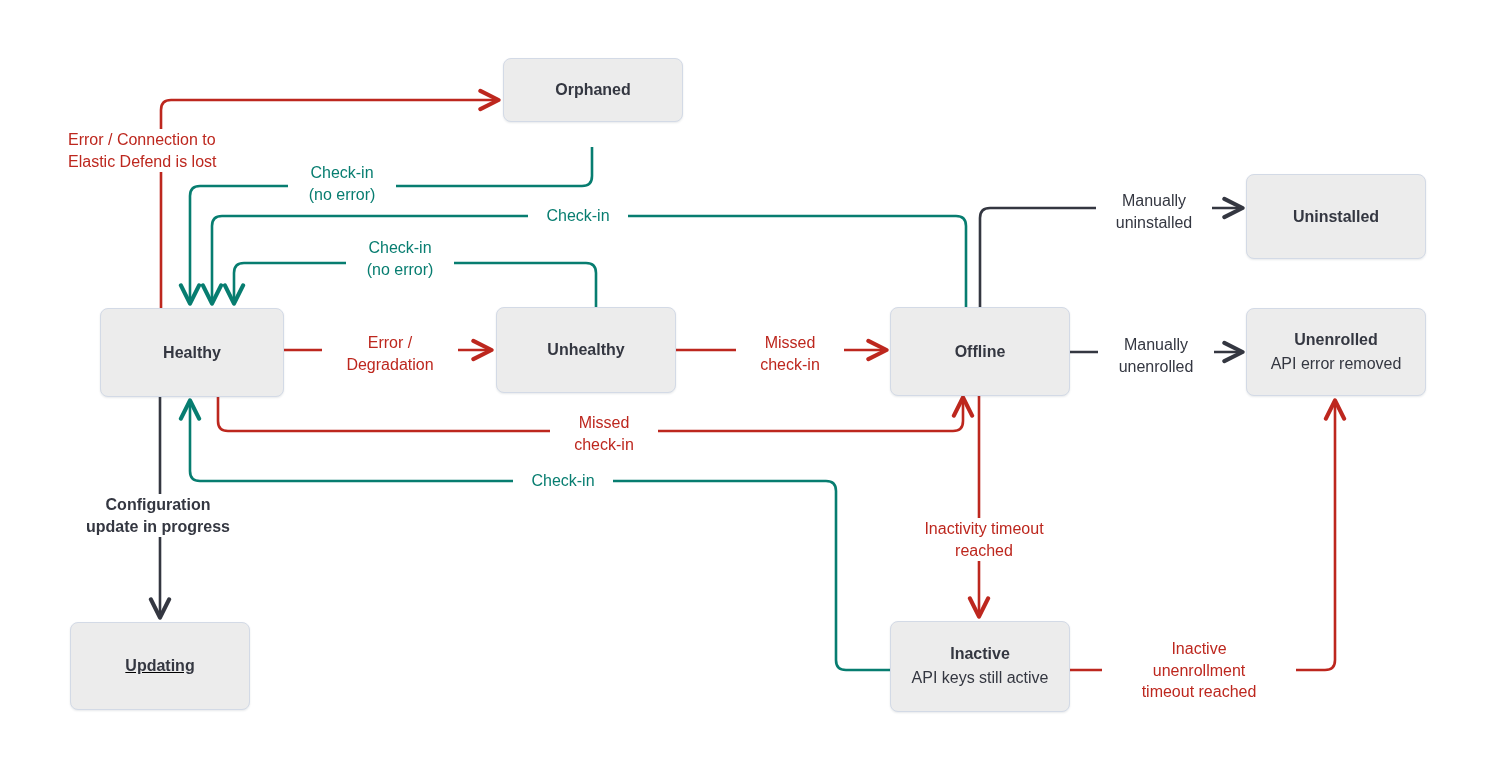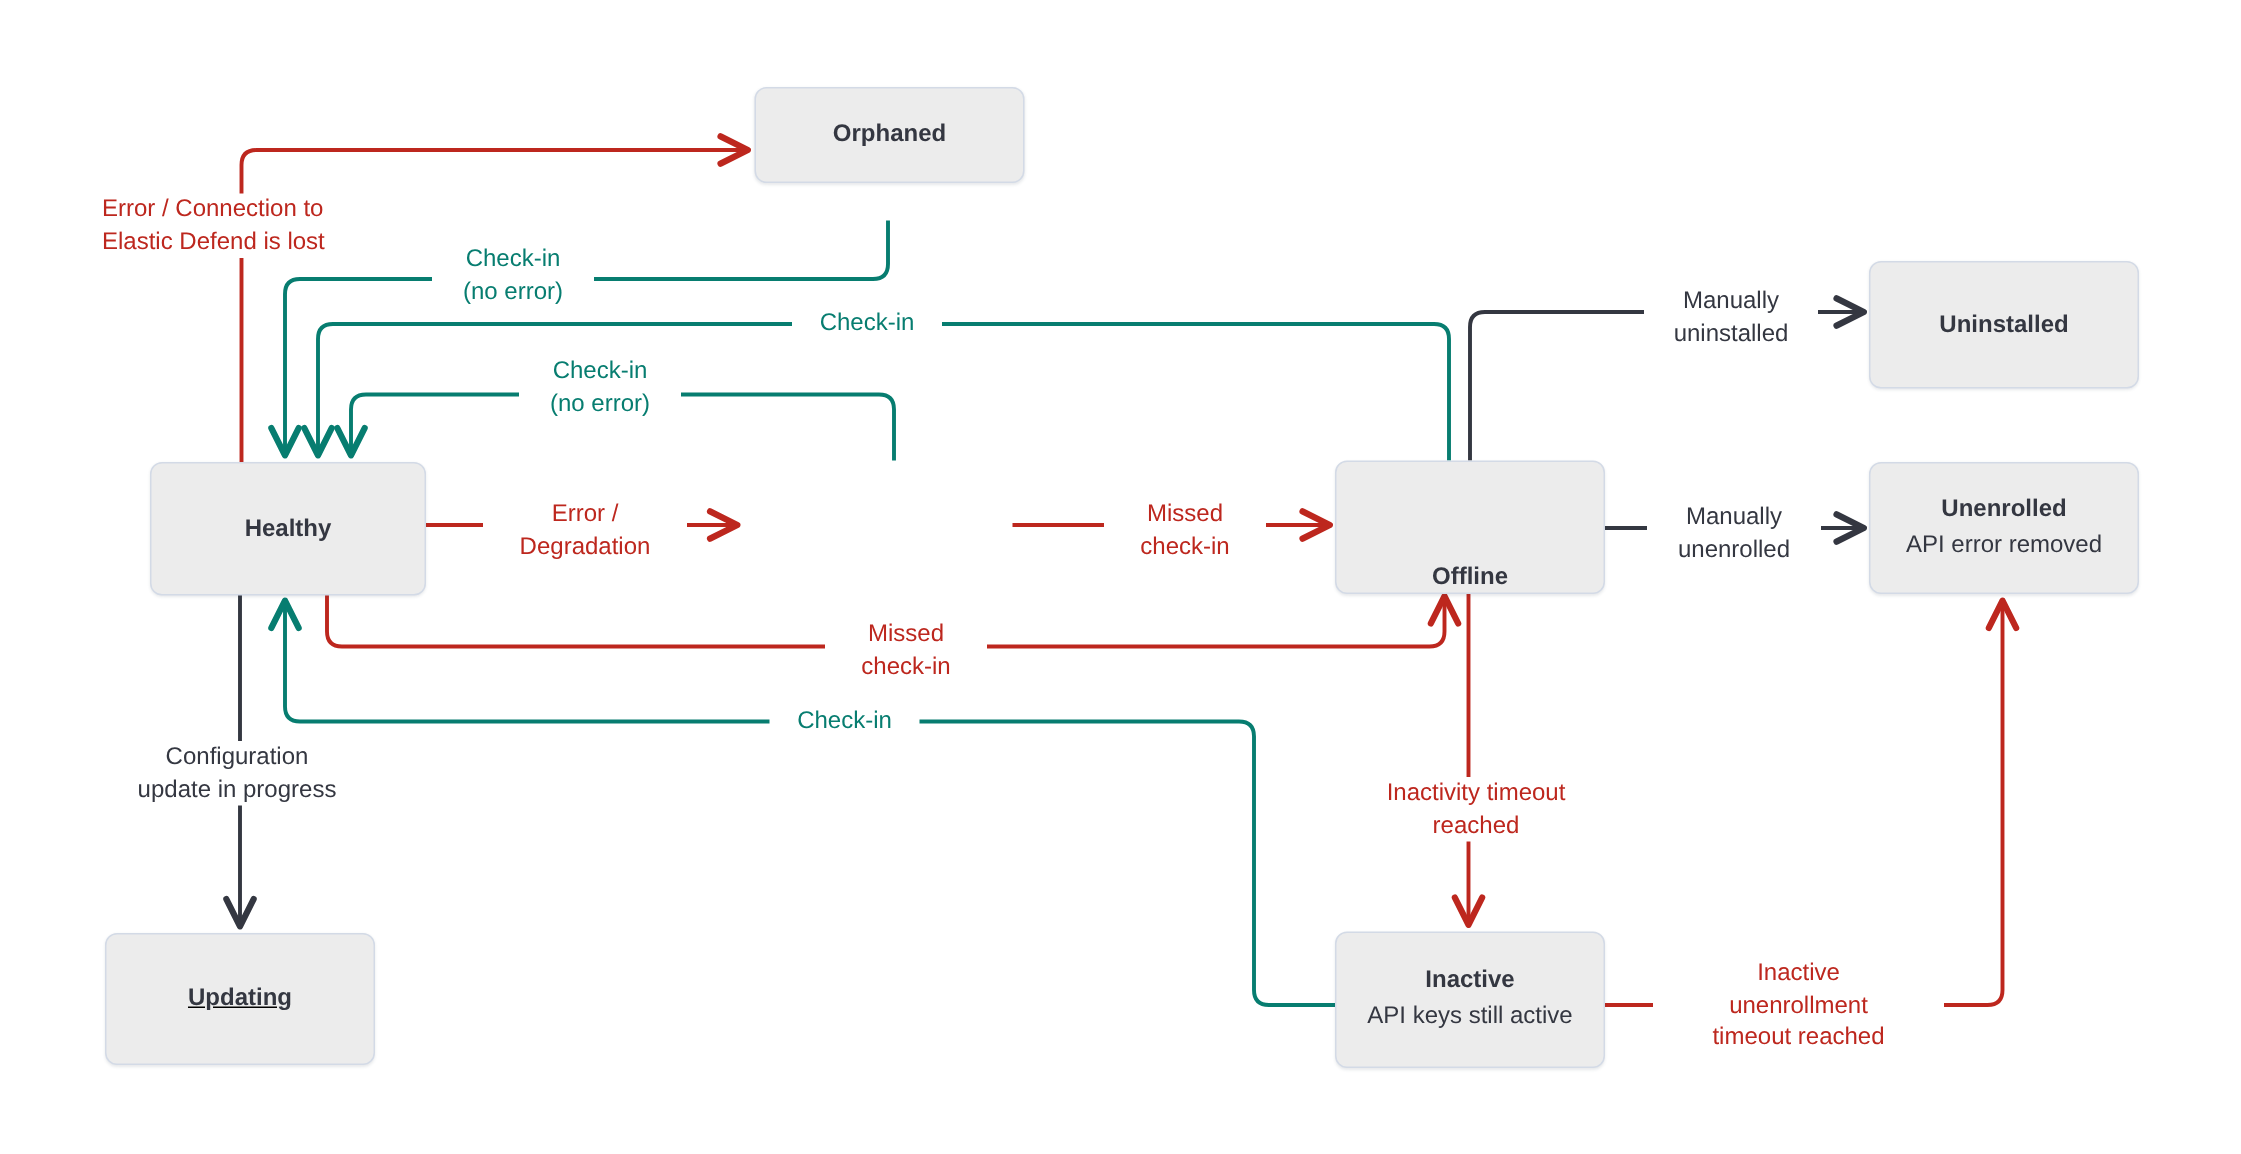--- a/index.html
+++ b/index.html
@@ -135,42 +135,45 @@
 
   <div class="edge-label lbl-red" style="left:550px; top:412px; width:100px;">Missed
 check-in</div>
 
   <div class="edge-label lbl-black" style="left:1096px; top:190px; width:108px;">Manually
 uninstalled</div>
 
   <div class="edge-label lbl-black" style="left:1098px; top:334px; width:108px;">Manually
 unenrolled</div>
 
-  <div class="edge-label lbl-black" style="left:64px; top:494px; width:180px;">Configuration
+  <div class="edge-label lbl-black" style="left:64px; top:494px; width:180px;font-weight:bold;">Configuration
 update in progress</div>
 
   <div class="edge-label lbl-red" style="left:888px; top:479px; width:184px;margin-top:39px;">Inactivity timeout
 reached</div>
 
   <div class="edge-label lbl-teal" style="left:513px; top:470px; width:92px;">Check-in</div>
 
   <div class="edge-label lbl-red" style="left:1102px; top:638px; width:186px;">Inactive
 unenrollment
 timeout reached</div>
 
   <div class="node" style="left:503px; top:58px; width:180px; height:64px;">
     <div class="node-title">Orphaned</div>
   </div>
 
   <div class="node" style="left:100px; top:308px; width:184px; height:89px;">
     <div class="node-title">Healthy</div>
   </div>
 
+  <div class="node" style="left:496px; top:307px; width:180px; height:86px;">
+    <div class="node-title">Unhealthy</div>
+  </div>
 
-  <div class="node" style="left:890px; top:307px; width:180px; height:89px;justify-content:flex-end;">
+  <div class="node" style="left:890px; top:307px; width:180px; height:89px;">
     <div class="node-title">Offline</div>
   </div>
 
   <div class="node" style="left:1246px; top:174px; width:180px; height:85px;">
     <div class="node-title">Uninstalled</div>
   </div>
 
   <div class="node" style="left:1246px; top:308px; width:180px; height:88px;">
     <div class="node-title">Unenrolled</div>
     <div class="node-sub">API error removed</div>

